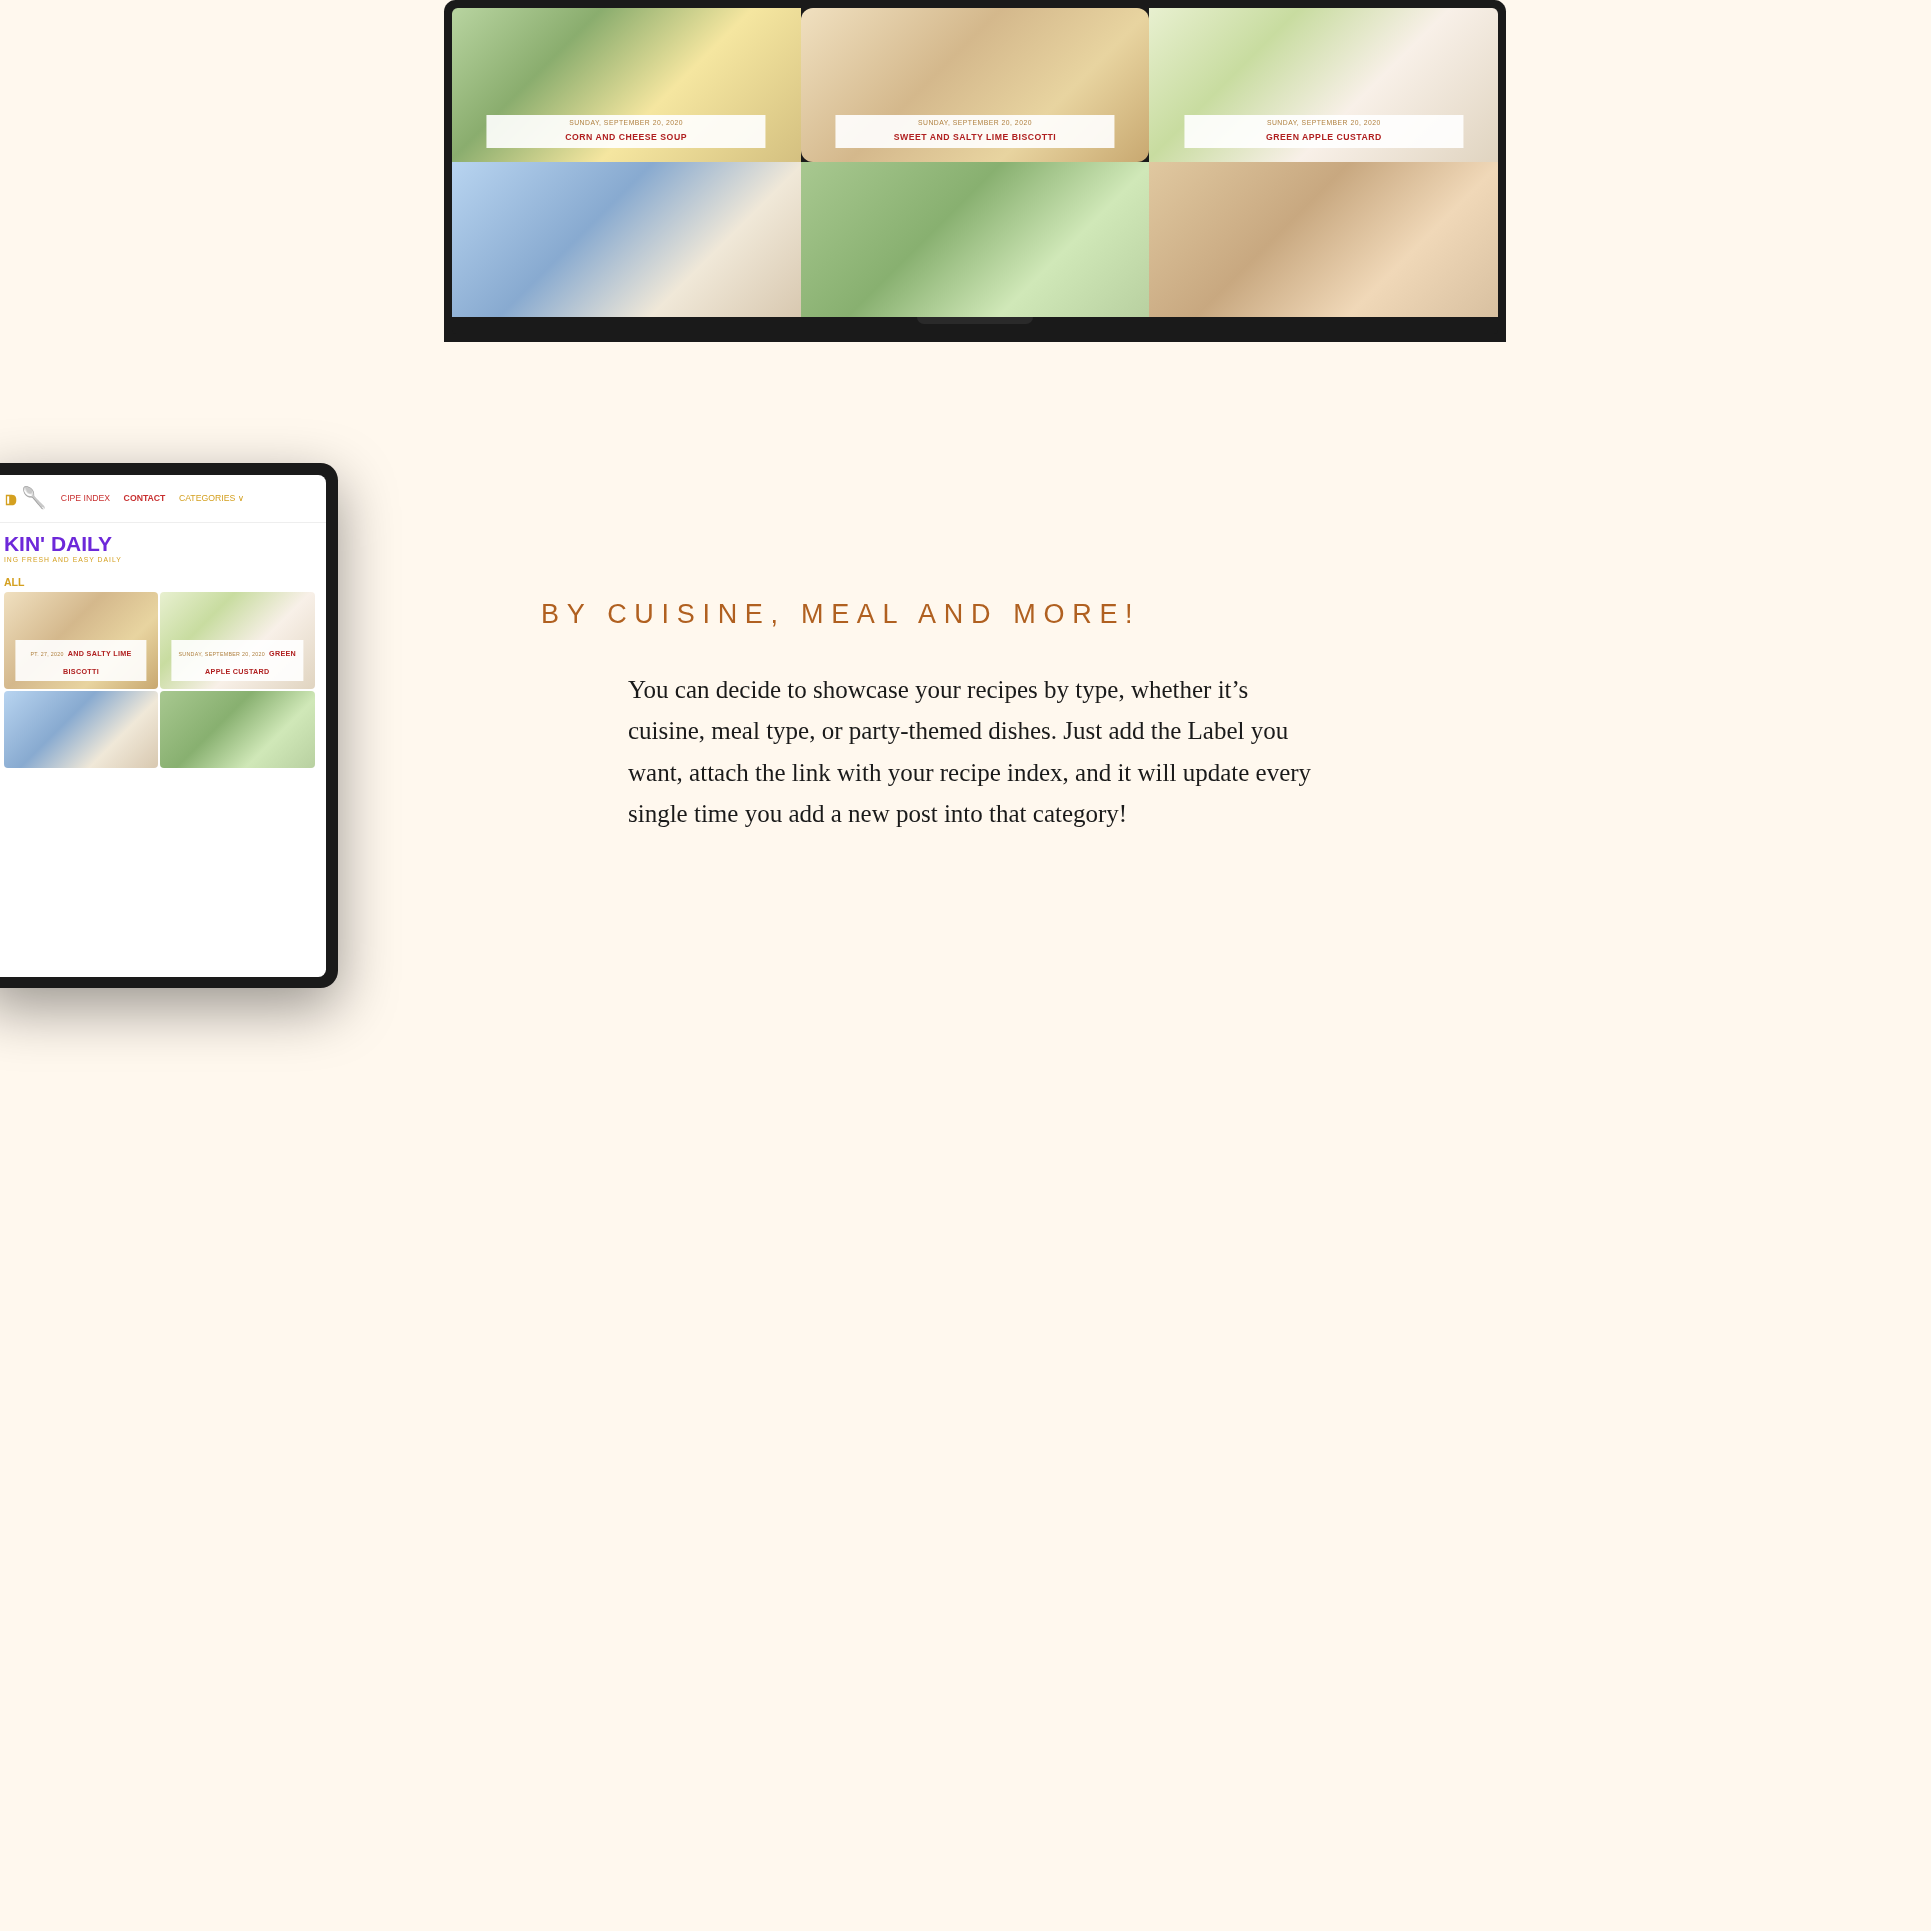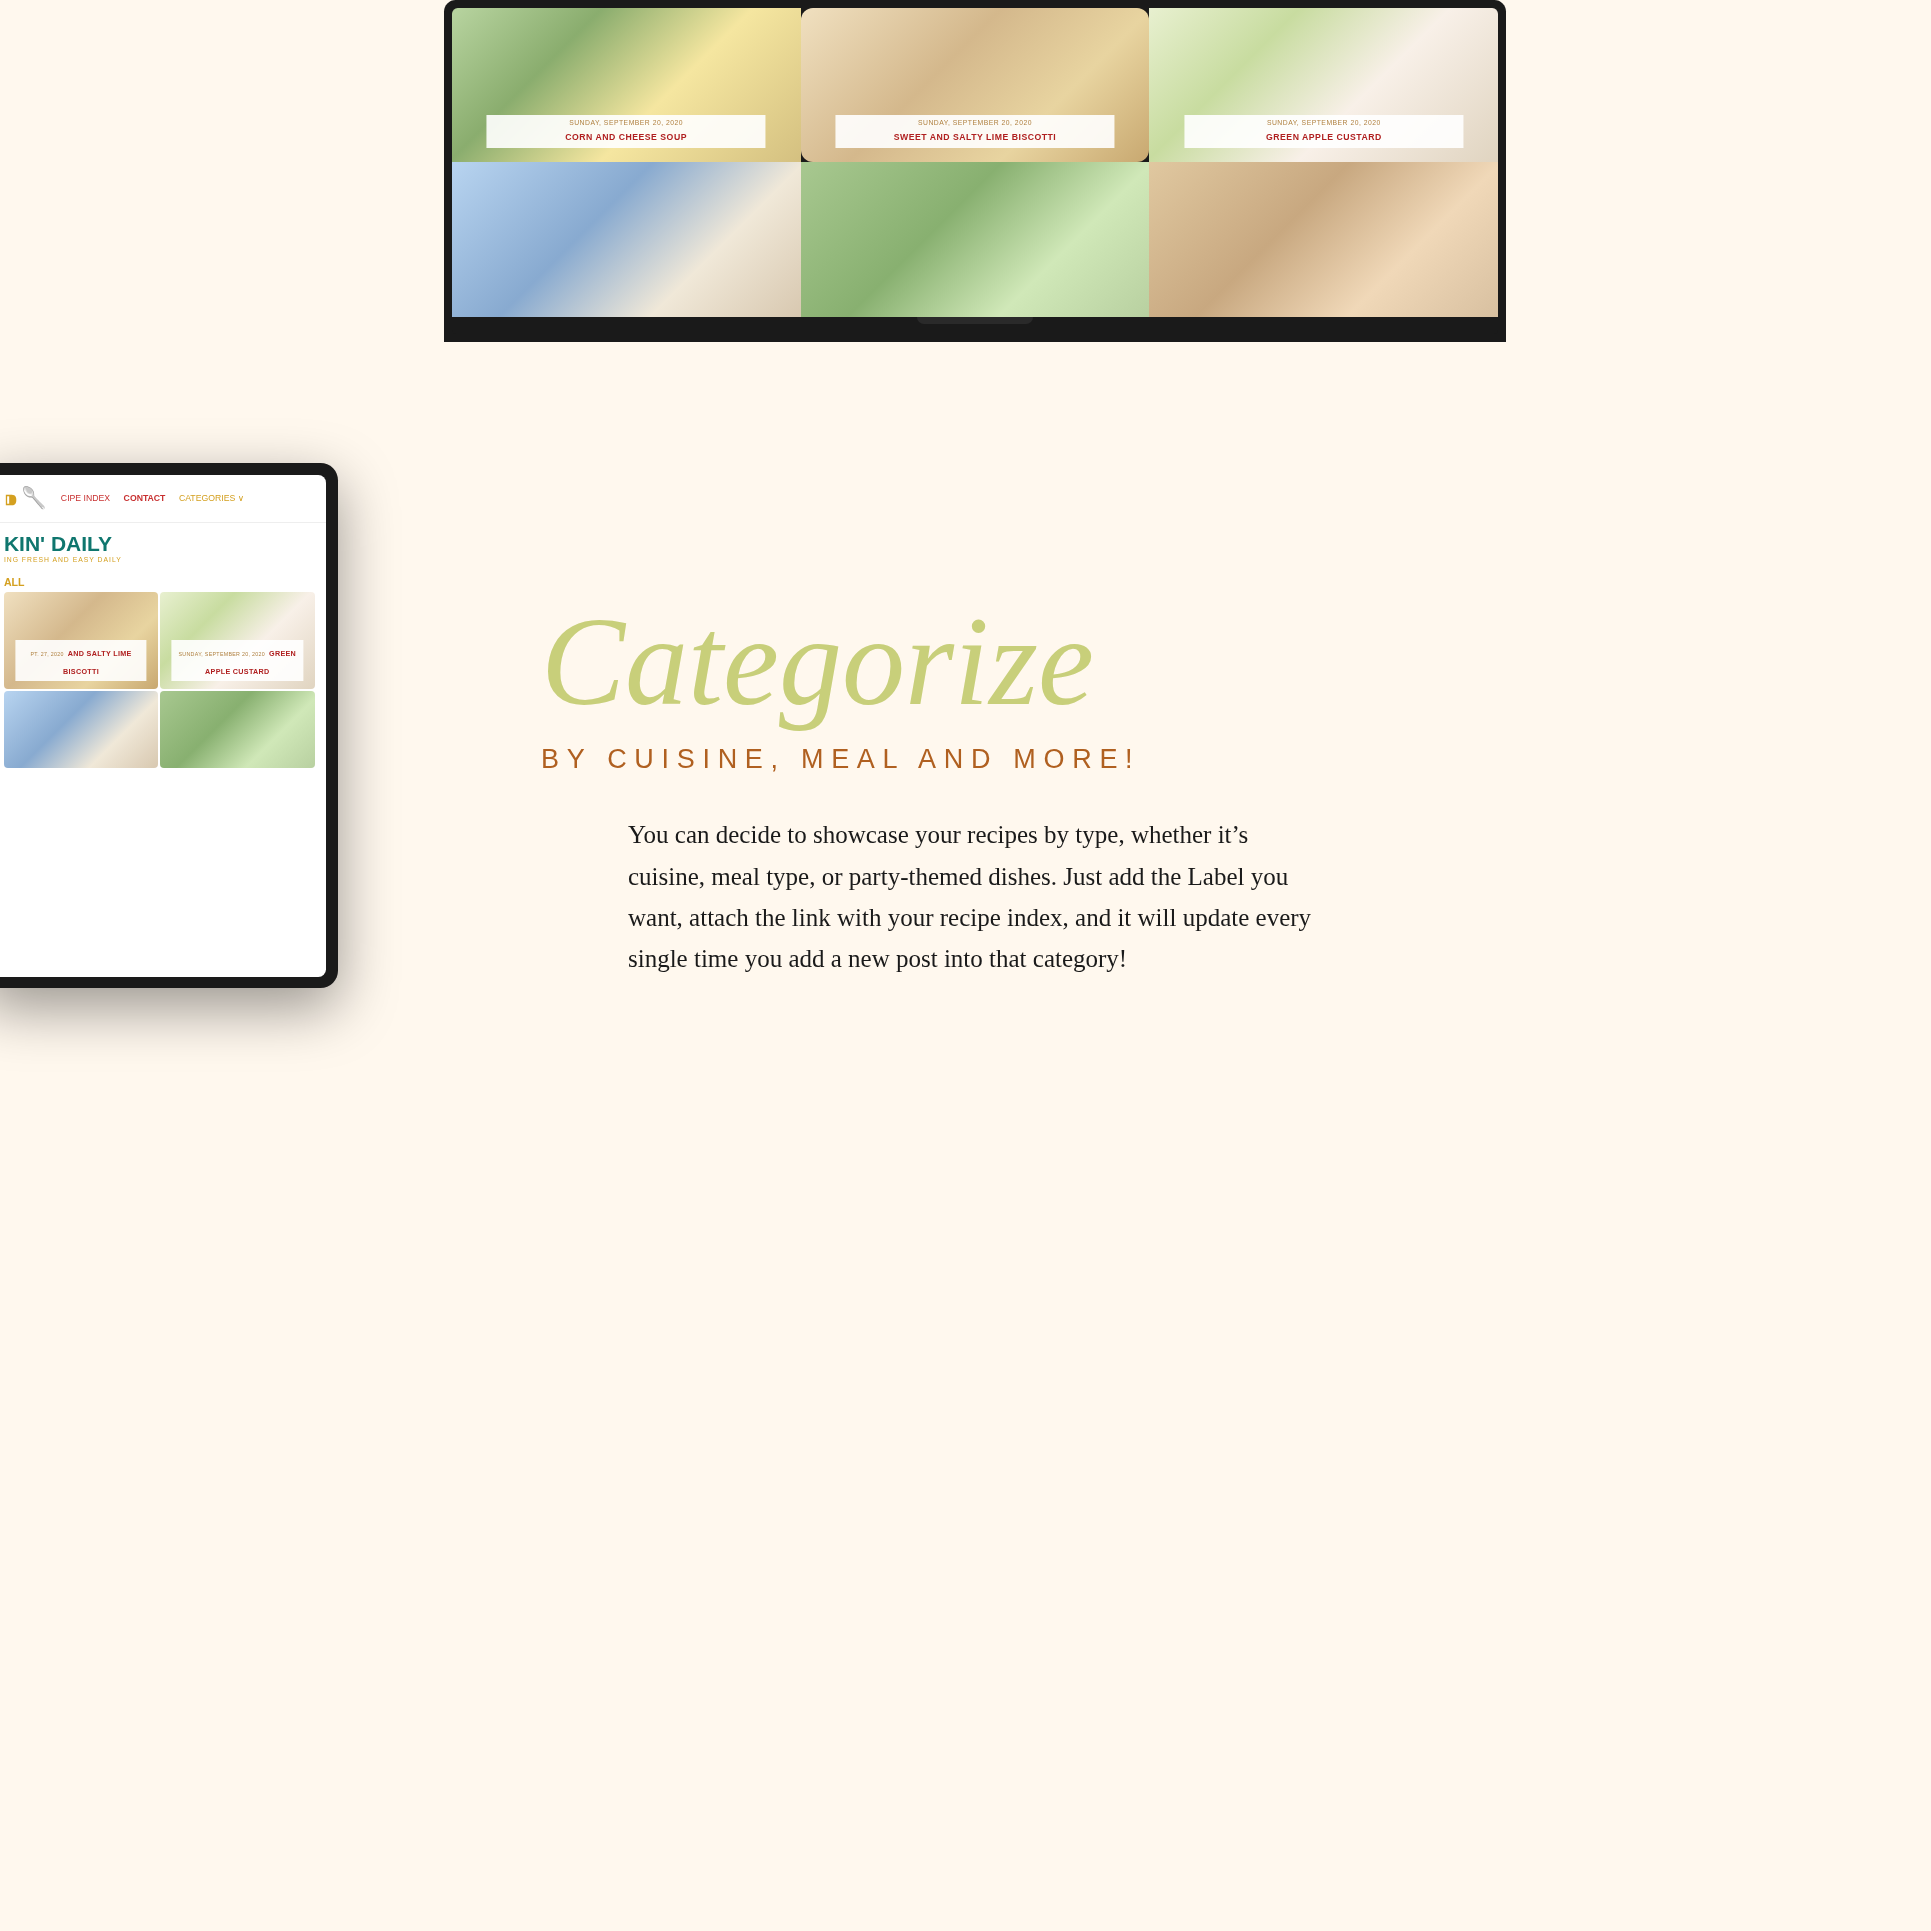--- a/index.html
+++ b/index.html
@@ -143,21 +143,21 @@
     .nav-link-categories { color: #d4a020; }
 
     .tablet-hero {
       padding: 9.7px 11.6px;
     }
 
     .tablet-blog-title {
       font-family: Arial, sans-serif;
       font-size: 21px;
       font-weight: 900;
-      color: #0f766e;
+      color: #6d28d9;
       text-transform: uppercase;
       line-height: 1;
     }
 
     .tablet-blog-subtitle {
       font-family: Arial, sans-serif;
       font-size: 6.8px;
       color: #d4a020;
       text-transform: uppercase;
       letter-spacing: 1px;
@@ -382,17 +382,16 @@
       <div class="tablet-bottom-grid">
         <div class="tablet-bottom-cell food-colorful2"></div>
         <div class="tablet-bottom-cell food-green"></div>
       </div>
 
     </div>
   </div>
 </div>
 
 <div class="right-content">
-  <div class="categorize-title">Categorize</div>
   <div class="by-cuisine-subtitle">BY CUISINE, MEAL AND MORE!</div>
   <div class="description-text">You can decide to showcase your recipes by type, whether it’s cuisine, meal type, or party-themed dishes. Just add the Label you want, attach the link with your recipe index, and it will update every single time you add a new post into that category!</div>
 </div>
 
 
 </body></html>

